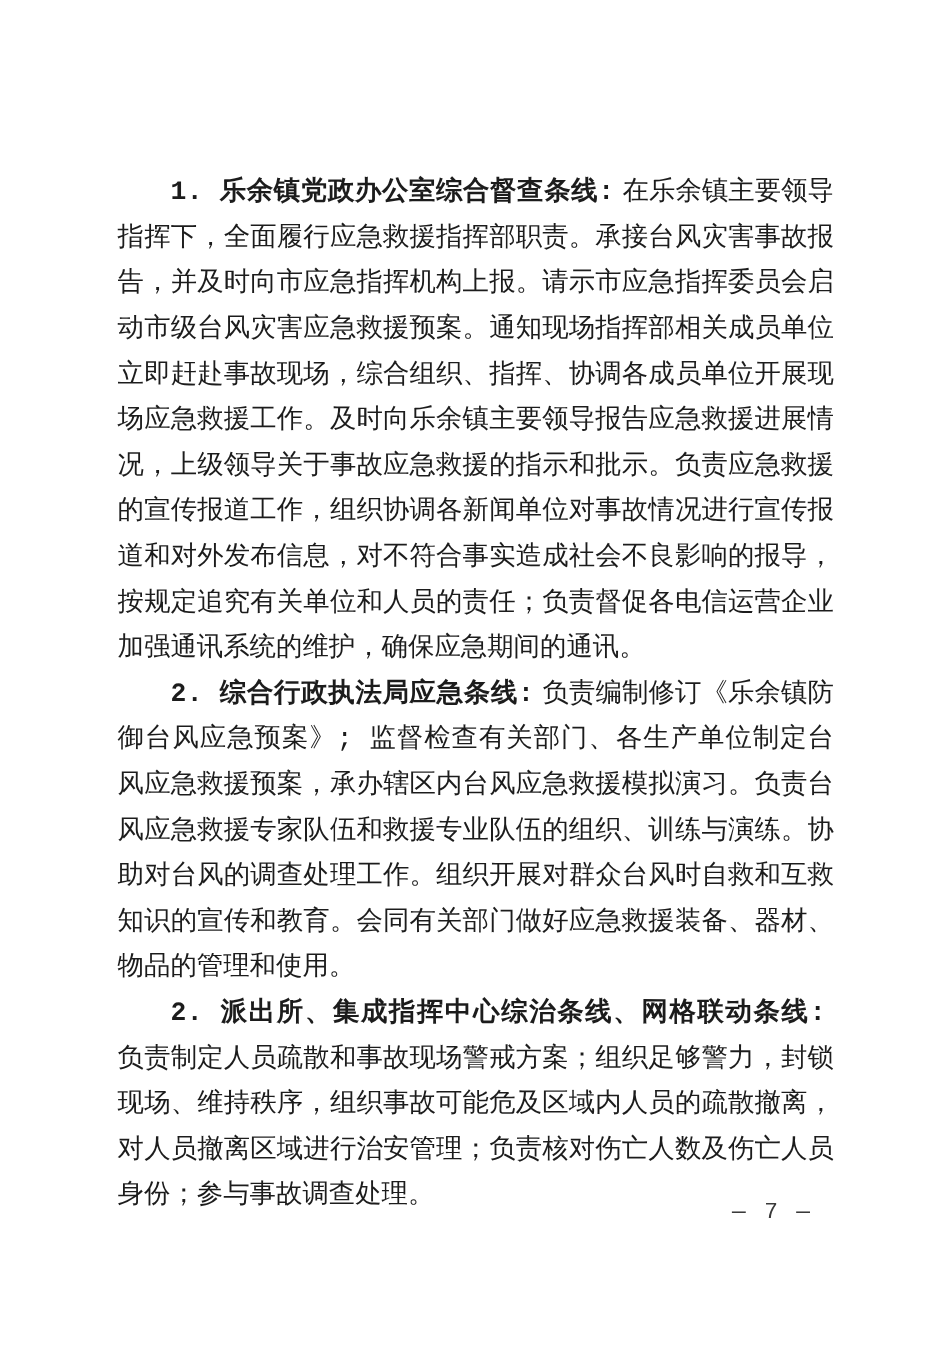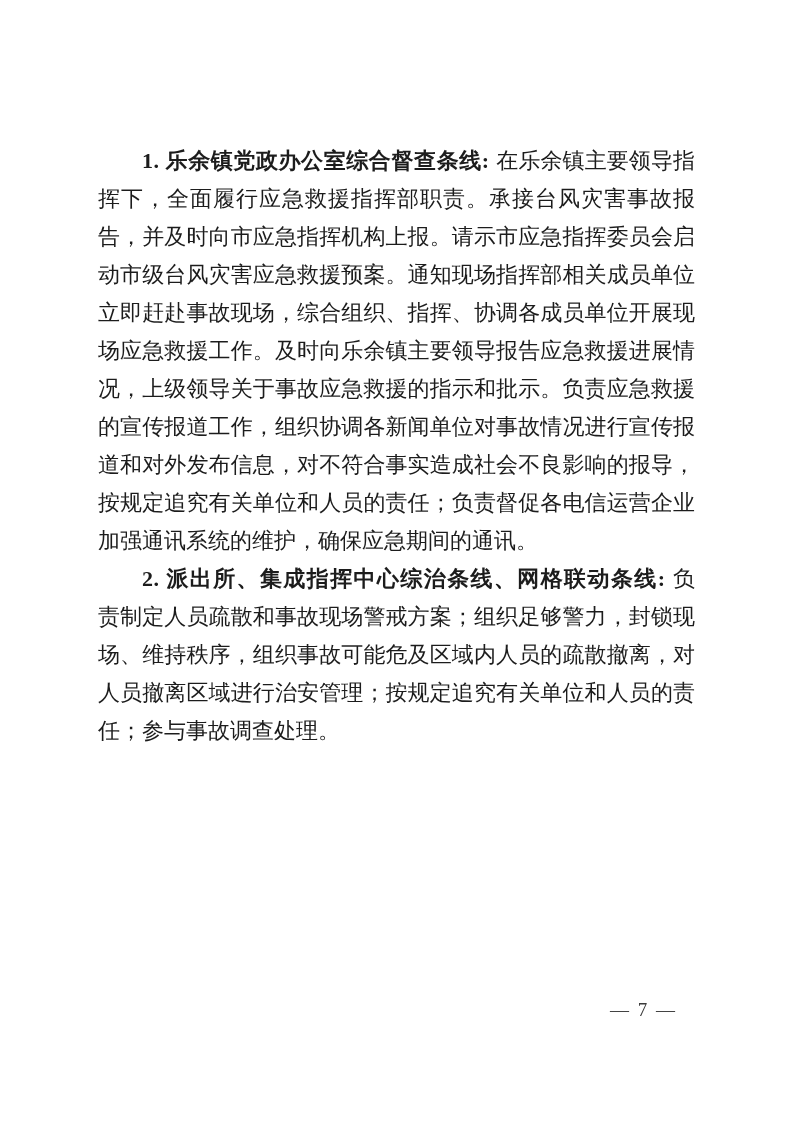--- a/index.html
+++ b/index.html
@@ -6,21 +6,21 @@
     margin: 0;
     padding: 0;
     background: #ffffff;
   }
   .page {
     position: relative;
     width: 793px;
     height: 1122px;
     background: #ffffff;
     overflow: hidden;
-    font-family: Liberation Serif, serif;
+    font-family: Liberation Mono, monospace;
   }
   .doc-body {
     position: absolute;
     left: 98px;
     top: 142px;
     width: 597px;
     font-size: 22px;
     line-height: 38px;
     color: #1c1c1c;
     text-align: justify;
@@ -53,22 +53,25 @@
 <body>
 
 <div class="page">
 
   <div class="doc-body">
 
     <p>
       <span class="para-heading">1. 乐余镇党政办公室综合督查条线:</span><span class="para-text">在乐余镇主要领导指挥下，全面履行应急救援指挥部职责。承接台风灾害事故报告，并及时向市应急指挥机构上报。请示市应急指挥委员会启动市级台风灾害应急救援预案。通知现场指挥部相关成员单位立即赶赴事故现场，综合组织、指挥、协调各成员单位开展现场应急救援工作。及时向乐余镇主要领导报告应急救援进展情况，上级领导关于事故应急救援的指示和批示。负责应急救援的宣传报道工作，组织协调各新闻单位对事故情况进行宣传报道和对外发布信息，对不符合事实造成社会不良影响的报导，按规定追究有关单位和人员的责任；负责督促各电信运营企业加强通讯系统的维护，确保应急期间的通讯。</span>
     </p>
 
+    <p>
+      <span class="para-heading">2. 综合行政执法局应急条线:</span><span class="para-text">负责编制修订《乐余镇防御台风应急预案》; 监督检查有关部门、各生产单位制定台风应急救援预案，承办辖区内台风应急救援模拟演习。负责台风应急救援专家队伍和救援专业队伍的组织、训练与演练。协助对台风的调查处理工作。组织开展对群众台风时自救和互救知识的宣传和教育。会同有关部门做好应急救援装备、器材、物品的管理和使用。</span>
+    </p>
 
     <p>
-      <span class="para-heading">2. 派出所、集成指挥中心综治条线、网格联动条线:</span><span class="para-text">负责制定人员疏散和事故现场警戒方案；组织足够警力，封锁现场、维持秩序，组织事故可能危及区域内人员的疏散撤离，对人员撤离区域进行治安管理；按规定追究有关单位和人员的责任；参与事故调查处理。</span>
+      <span class="para-heading">2. 派出所、集成指挥中心综治条线、网格联动条线:</span><span class="para-text">负责制定人员疏散和事故现场警戒方案；组织足够警力，封锁现场、维持秩序，组织事故可能危及区域内人员的疏散撤离，对人员撤离区域进行治安管理；负责核对伤亡人数及伤亡人员身份；参与事故调查处理。</span>
     </p>
 
   </div>
 
   <div class="page-number">— 7 —</div>
 
 </div>
 
 </body></html>

